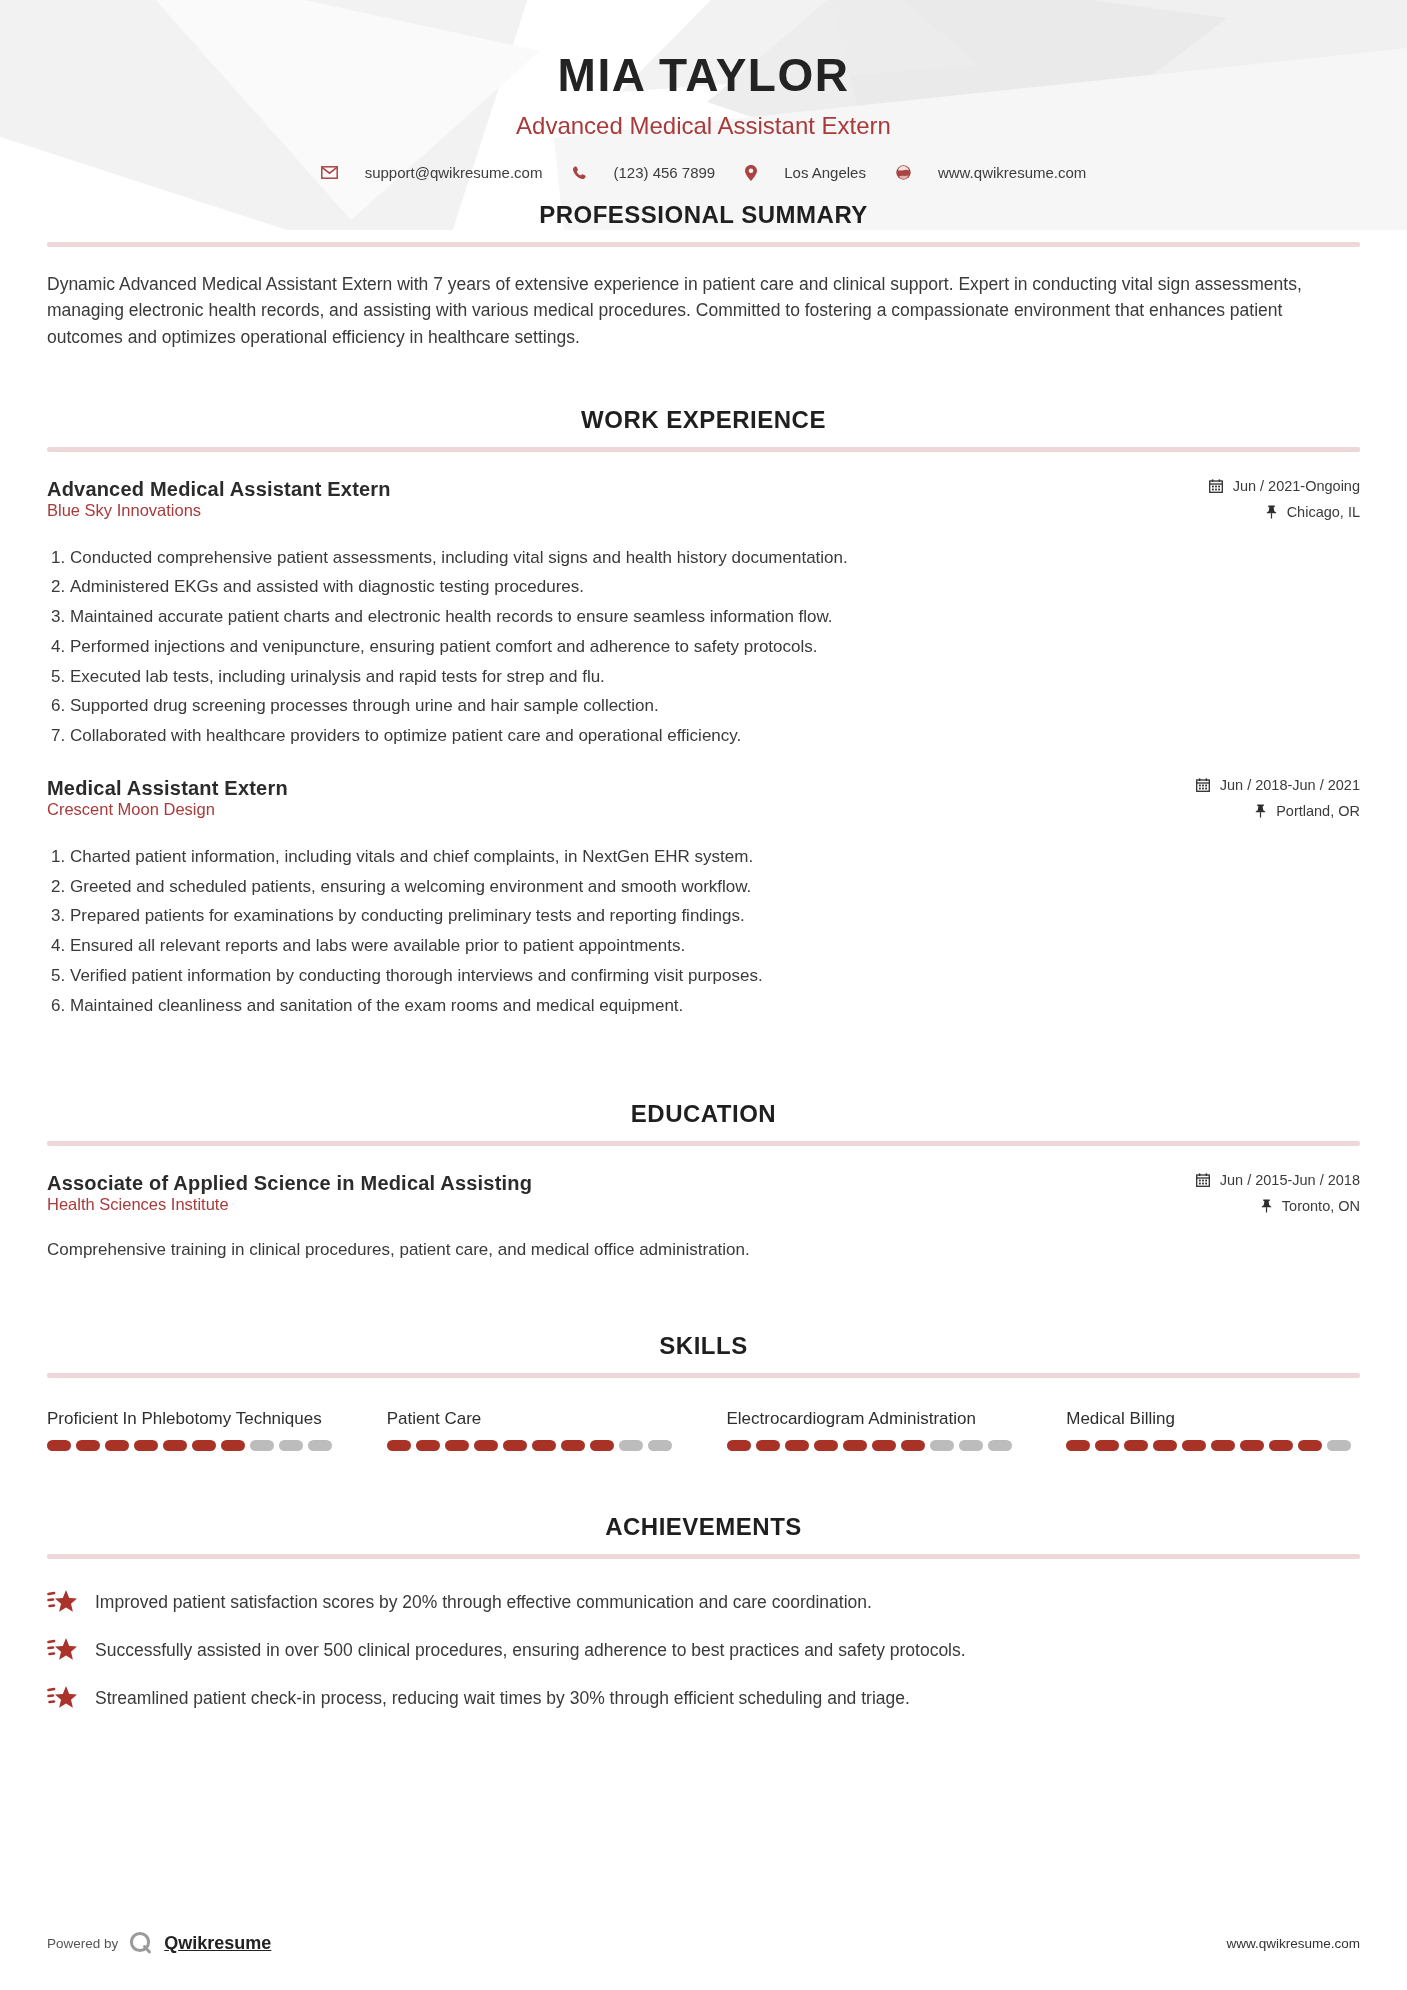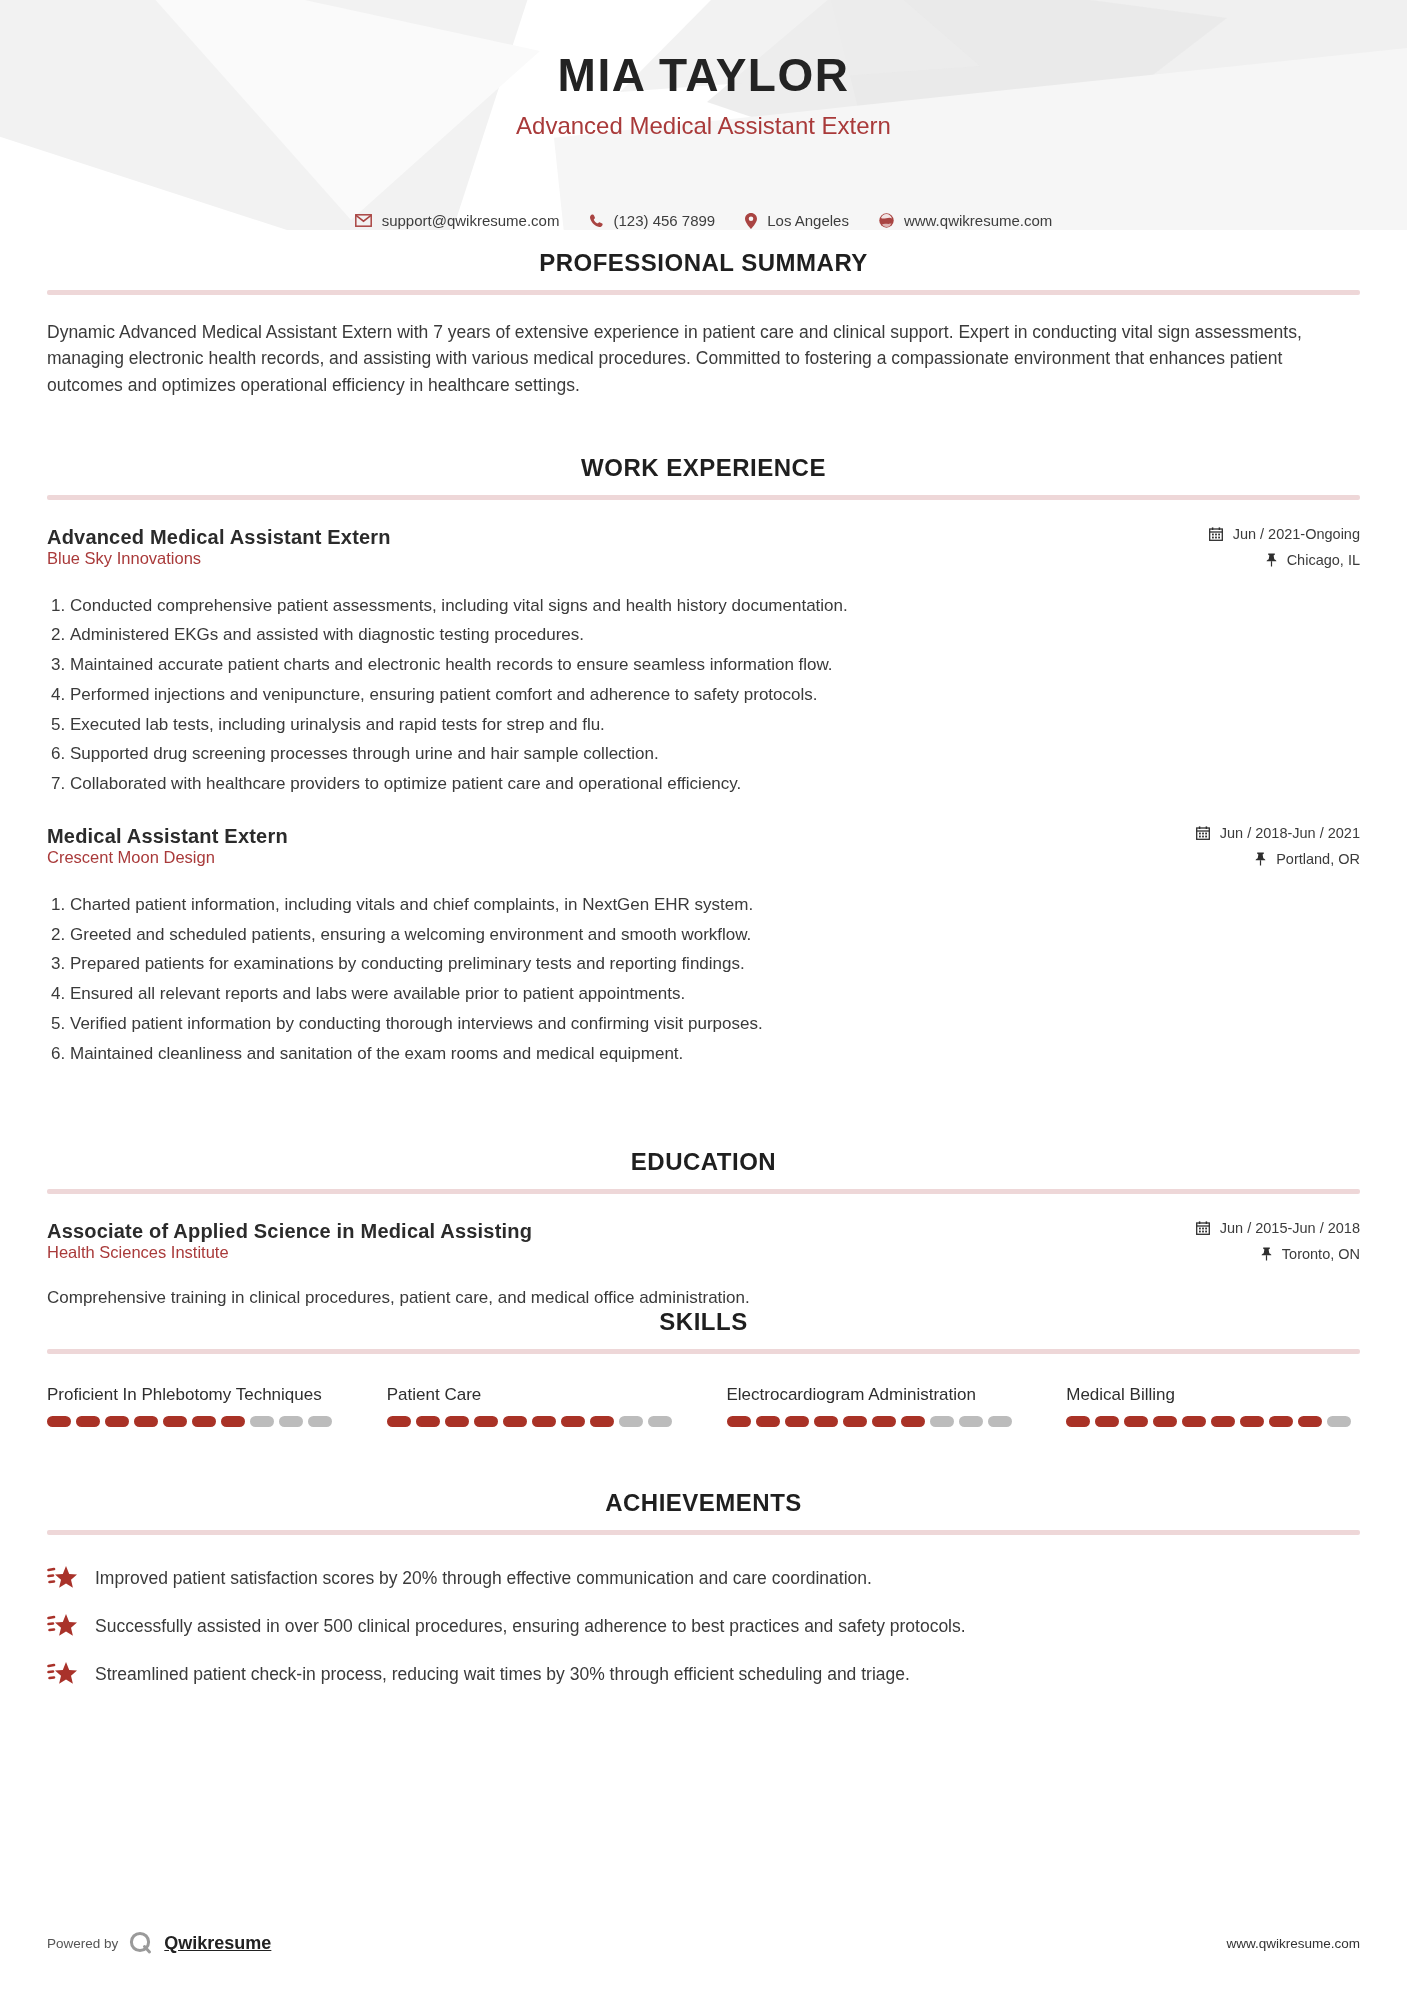--- a/index.html
+++ b/index.html
@@ -20,34 +20,34 @@
   .p5{ left:620px; top:-90px; width:360px; height:260px; background:#ececec; clip-path:polygon(50% 0,100% 60%,0 70%); opacity:.7; }
   .p6{ left:40%; top:90px; width:900px; height:220px; background:#f6f6f6; transform:rotate(-6deg); }
 
   .page{ position:relative; z-index:1; display:flex; flex-direction:column; flex:1; }
 
   
   .header{ padding-top:48px; text-align:center; }
   .name{ font-size:46px; font-weight:800; letter-spacing:1.5px; color:#232323; }
   .title{ margin-top:10px; font-size:24px; color:#a93a3a; font-weight:400; }
   .contact-row{ margin-top:24px; display:flex; justify-content:center; align-items:center; gap:30px; }
-  .contact-item{ display:flex; align-items:center; gap:10px; font-size:15px; color:#3d3d3d;margin-top:48px; }
+  .contact-item{ display:flex; align-items:center; gap:27px; font-size:15px; color:#3d3d3d; }
   .contact-item svg{ display:block; }
 
   
   .content{ margin:0 47px; }
   .sec-heading{ text-align:center; font-size:24px; font-weight:700; letter-spacing:.5px; color:#1f1f1f; }
   .sec-divider{ margin-top:13px; height:5px; background:#eed7d8; border-radius:2px; }
 
   .summary-text{ margin-top:24px; font-size:17.5px; line-height:1.5; color:#3a3a3a; }
 
   .mt-summary{ margin-top:20px; }
   .mt-work{ margin-top:56px; }
   .mt-education{ margin-top:84px; }
-  .mt-skills{ }
+  .mt-skills{ margin-top:72px; }
   .mt-achievements{ margin-top:62px; }
 
   .entry{ margin-top:26px; }
   .entry-head{ display:flex; justify-content:space-between; align-items:flex-start; }
   .entry-title{ font-size:20px; font-weight:700; color:#2b2b2b; letter-spacing:.2px; }
   .entry-company{ font-size:16.5px; color:#a93a3a; }
   .entry-meta{ text-align:right; }
   .meta-line{ display:flex; justify-content:flex-end; align-items:center; gap:10px; font-size:14.5px; color:#3b3b3b; margin-bottom:10px; }
   .meta-line svg{ display:block; }
 

